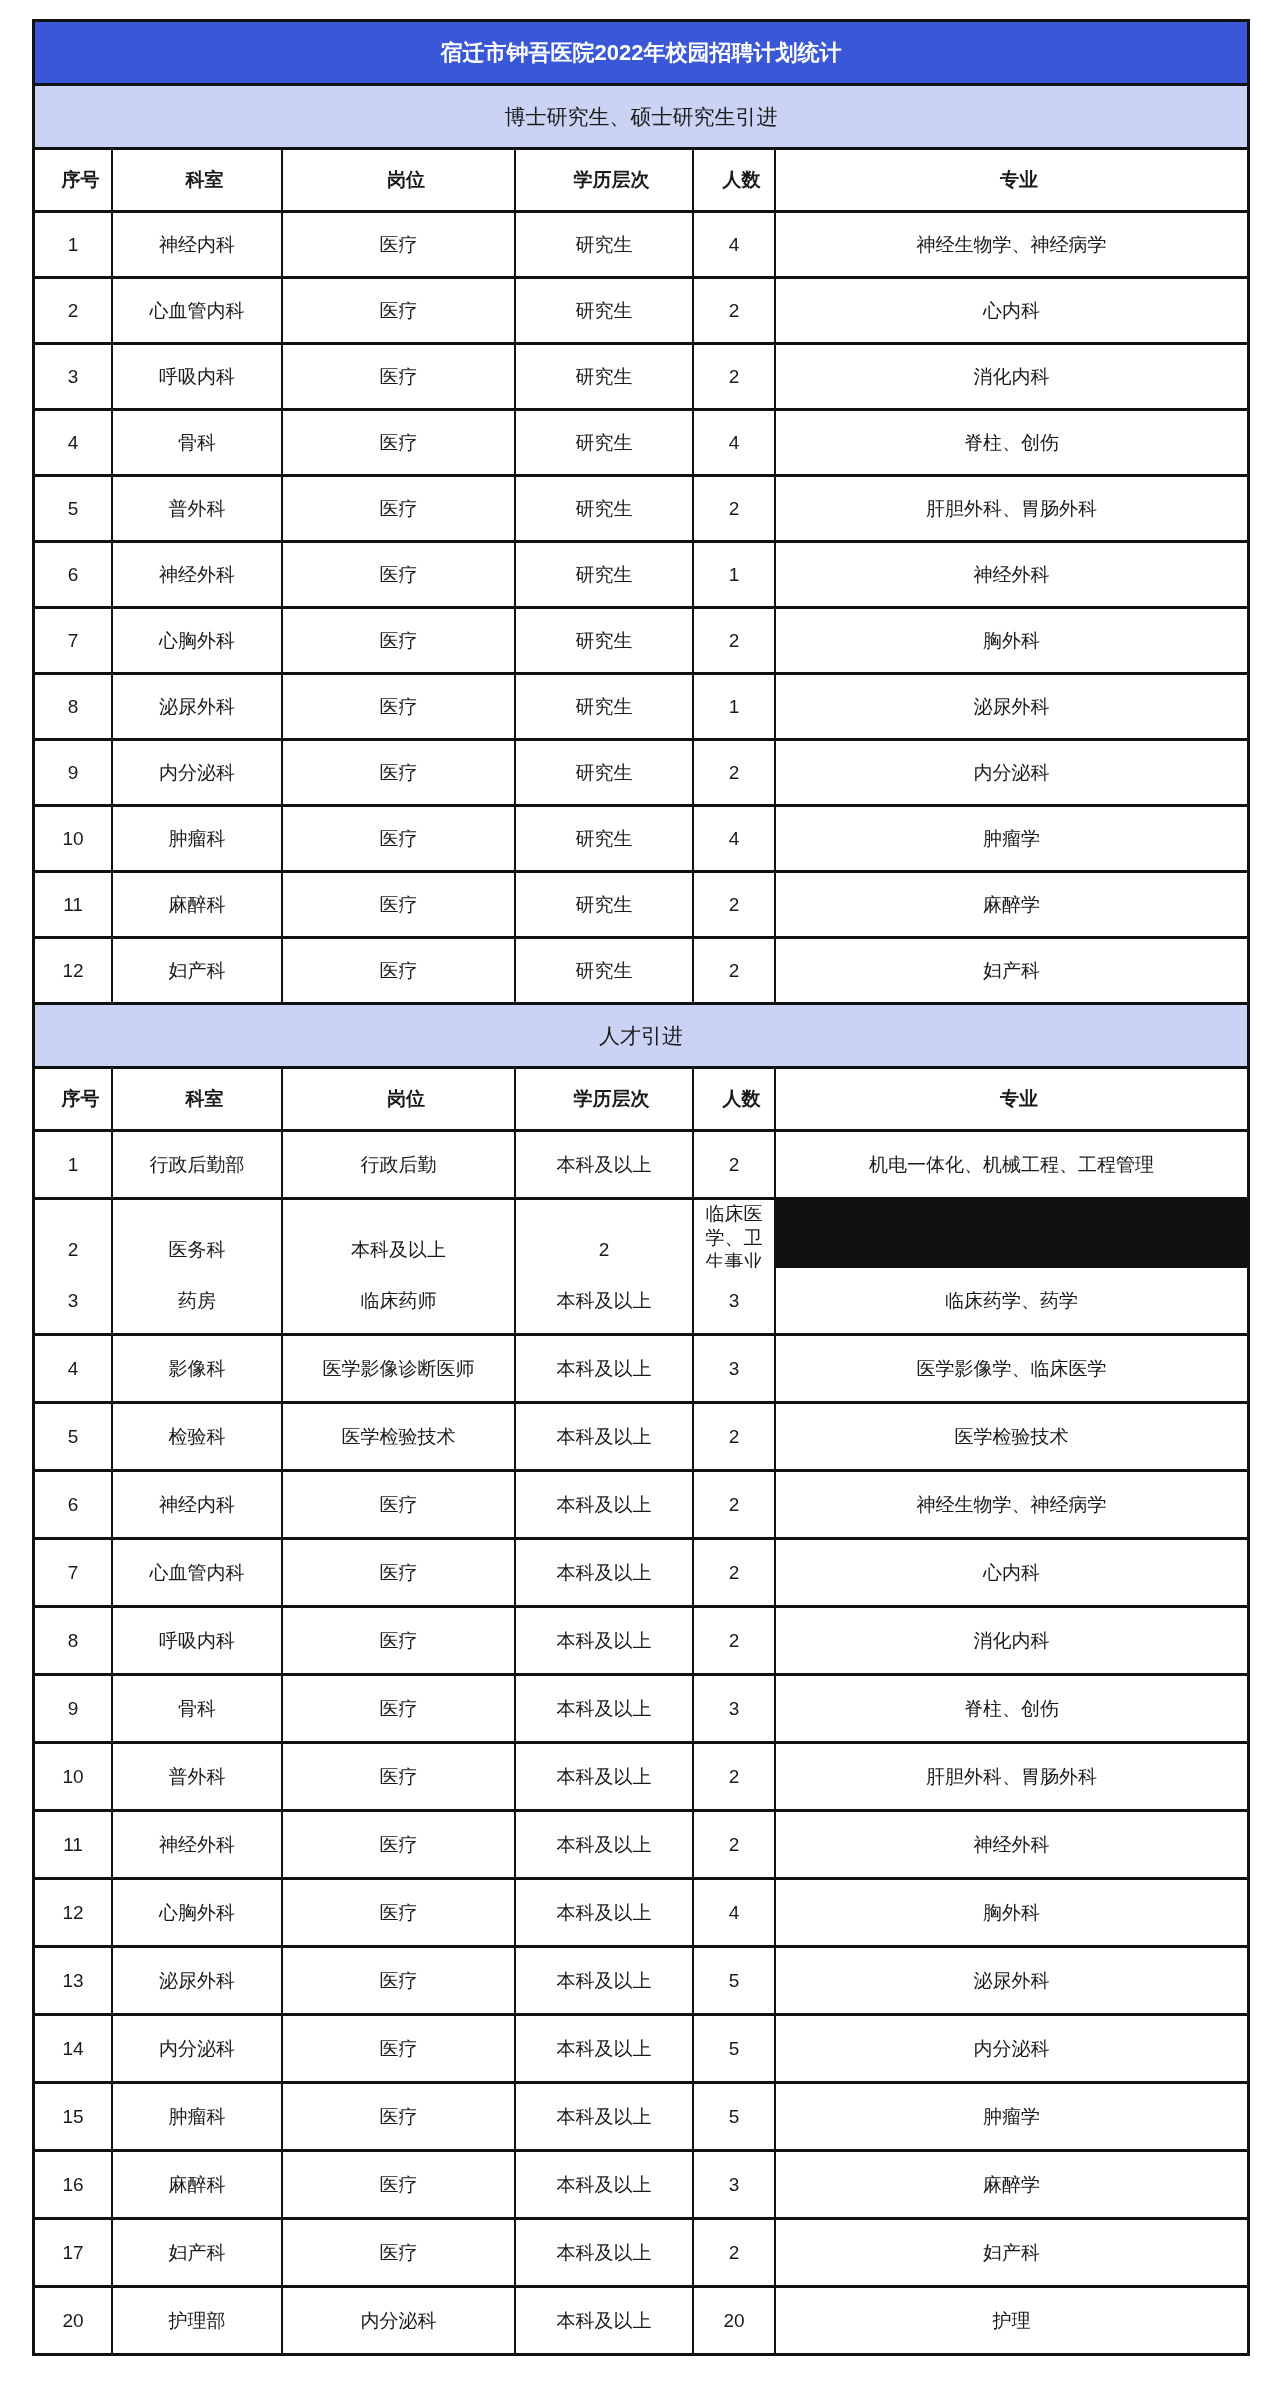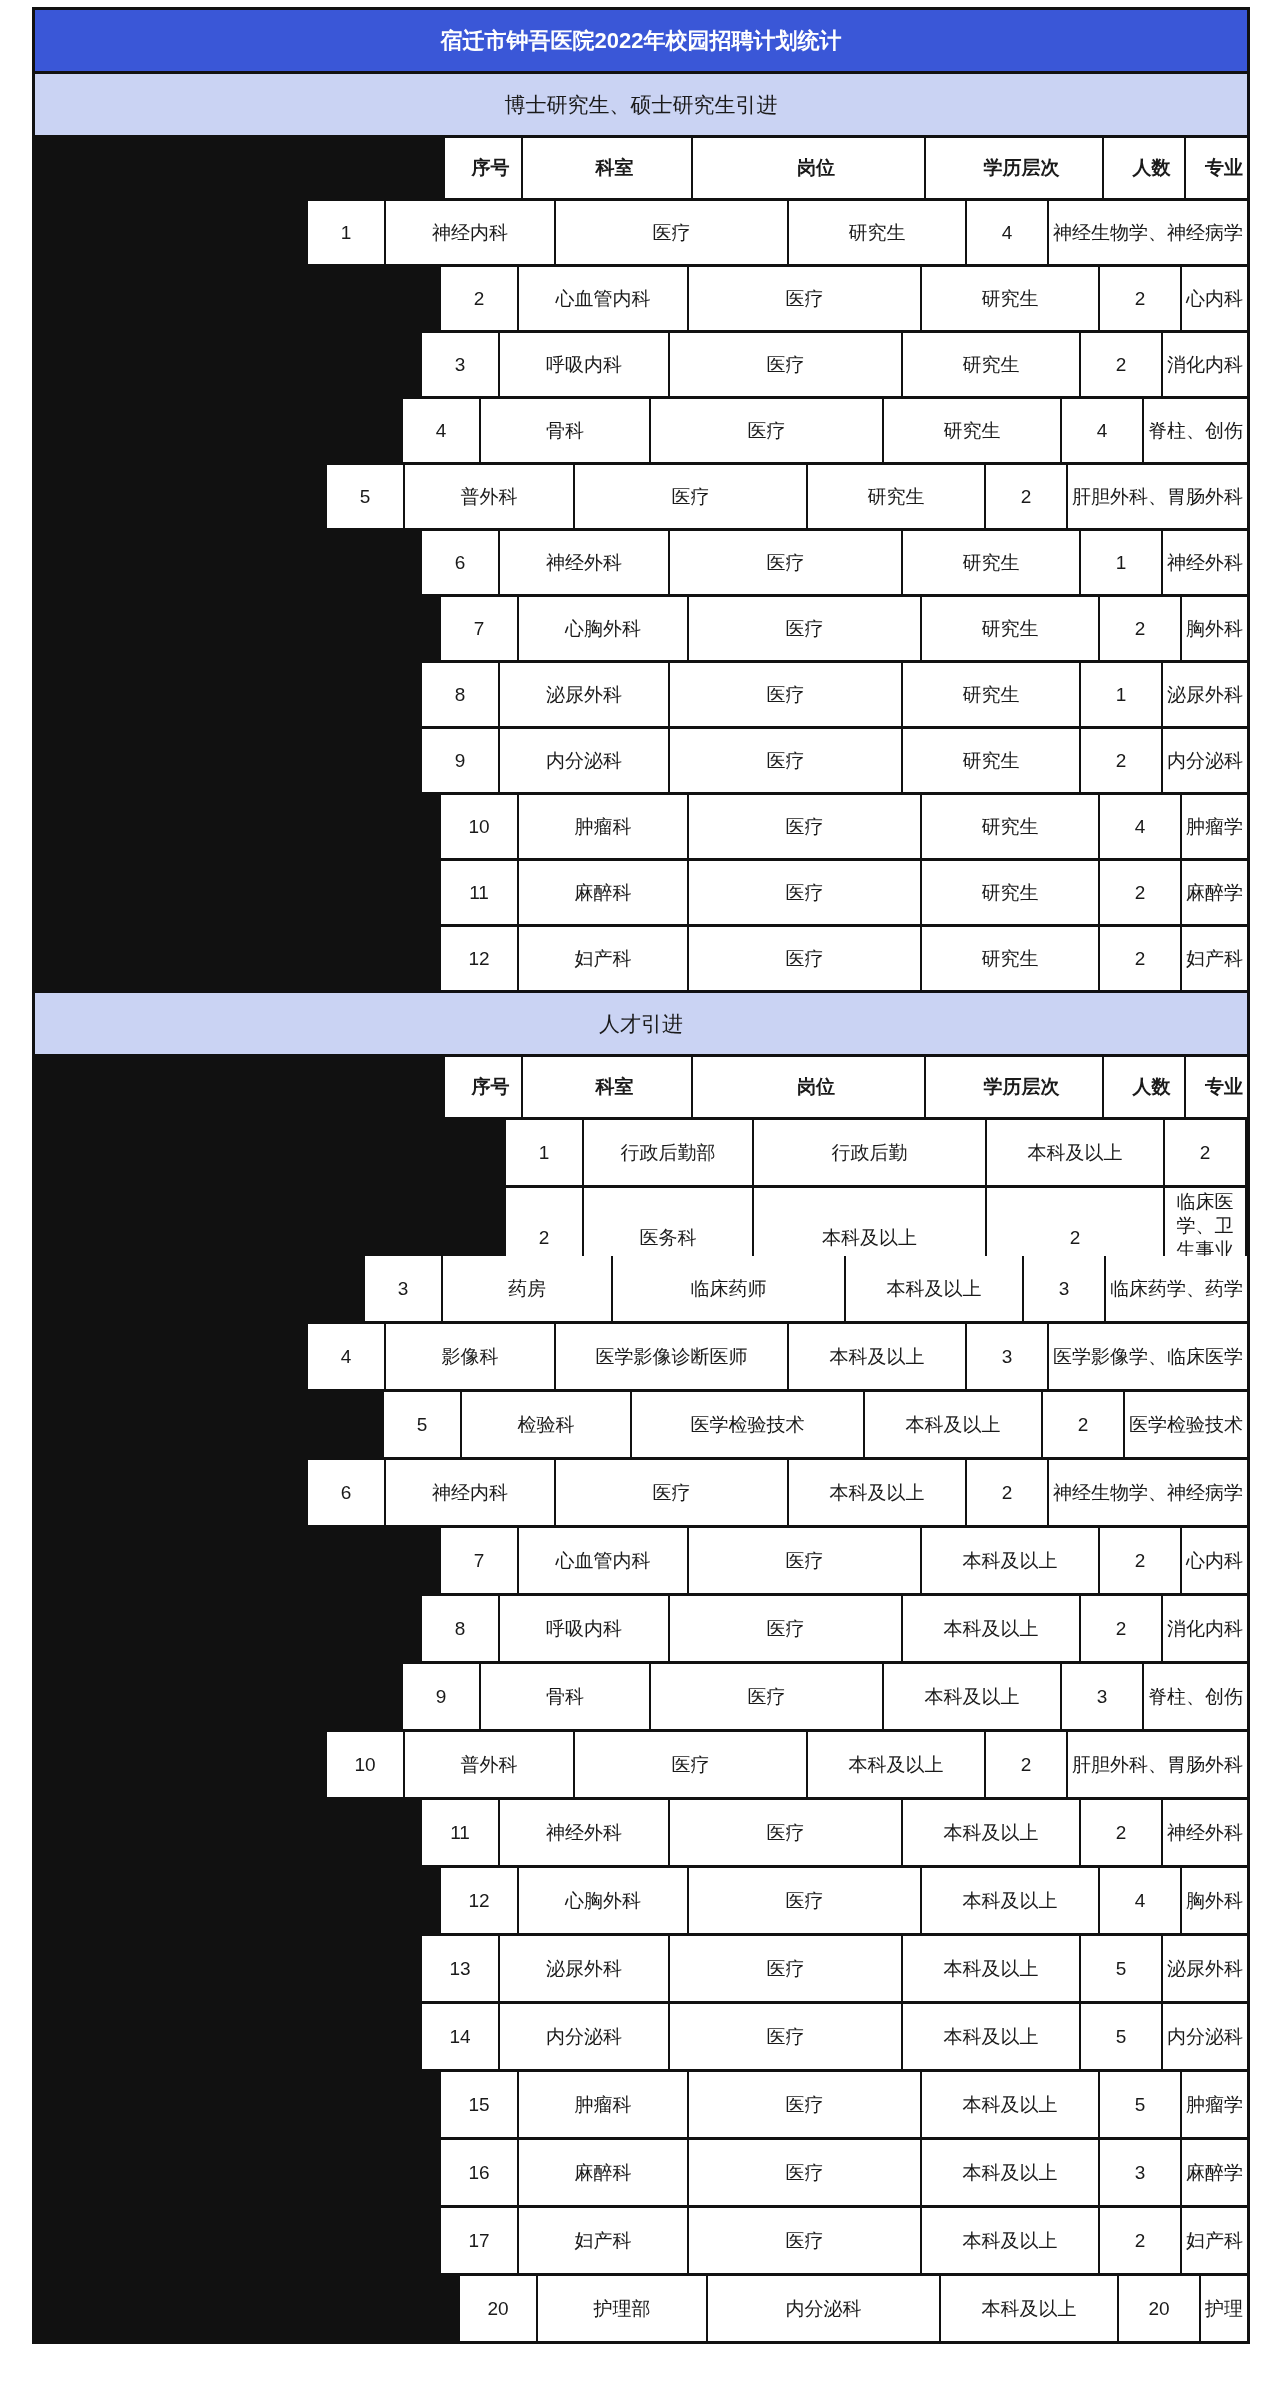--- a/index.html
+++ b/index.html
@@ -6,25 +6,25 @@
     --title-bg:#3A57D7;
     --section-bg:#CAD3F3;
     --border:#111111;
     --title-text:#FFFFFF;
     --body-text:#1A1A1A;
   }
   *{box-sizing:border-box;margin:0;padding:0;}
   html,body{width:1280px;height:2399px;background:#ffffff;overflow:hidden;
     font-family:"Liberation Sans","DejaVu Sans",sans-serif;color:var(--body-text);}
   .table-wrap{
-    position:absolute;left:32px;top:7px;width:1218px;
+    position:absolute;left:32px;top:19px;width:1218px;
     background:var(--border);
     border:1px solid var(--border);
     padding:2px;
-    display:flex;flex-direction:column;row-gap:3px;align-items:flex-end;
+    display:flex;flex-direction:column;row-gap:3px;
   }
   .full-row{
     display:flex;align-items:center;justify-content:center;
     text-align:center;width:100%;
   }
   .title-row{
     height:61px;background:var(--title-bg);color:var(--title-text);
     font-size:22px;font-weight:bold;
   }
   .band-row{
@@ -169,20 +169,21 @@
       <div class="cell">学历层次</div>
       <div class="cell">人数</div>
       <div class="cell">专业</div>
     </div>
     <div class="grid-row data-row-s2">
       <div class="cell">1</div>
       <div class="cell">行政后勤部</div>
       <div class="cell">行政后勤</div>
       <div class="cell">本科及以上</div>
       <div class="cell">2</div>
+      <div class="cell">机电一体化、机械工程、工程管理</div>
     </div>
     <div class="grid-row data-row-s2">
       <div class="cell">2</div>
       <div class="cell">医务科</div>
       <div class="cell">本科及以上</div>
       <div class="cell">2</div>
       <div class="cell">临床医学、卫生事业管理</div>
     </div>
     <div class="grid-row data-row-s2">
       <div class="cell">3</div>

